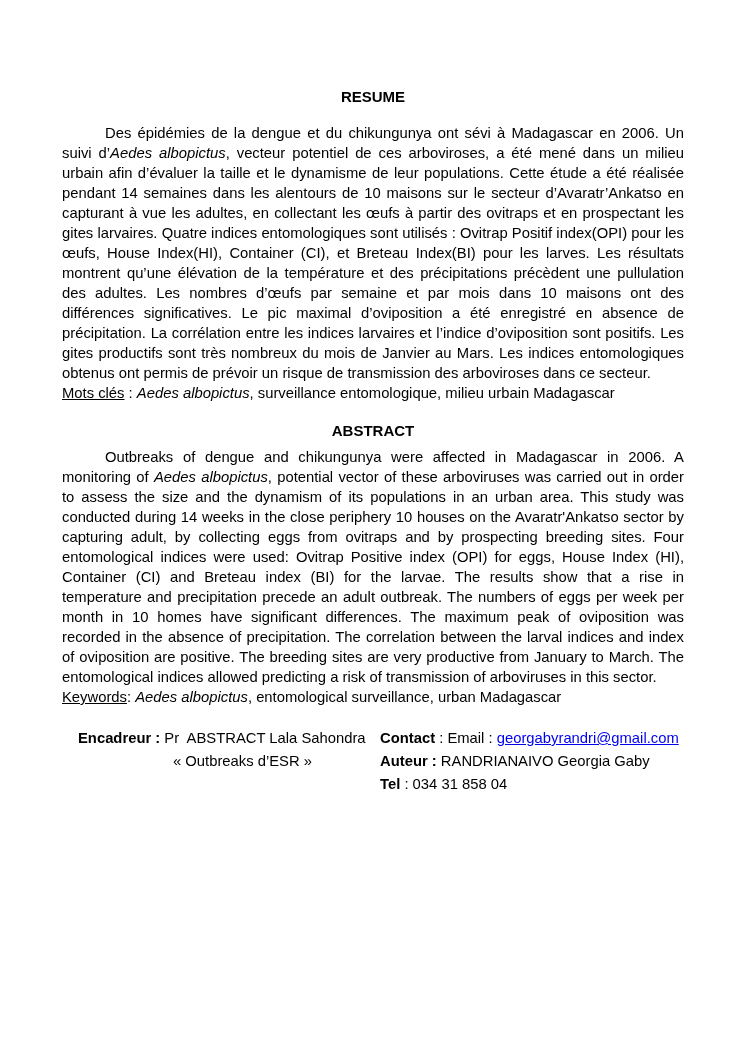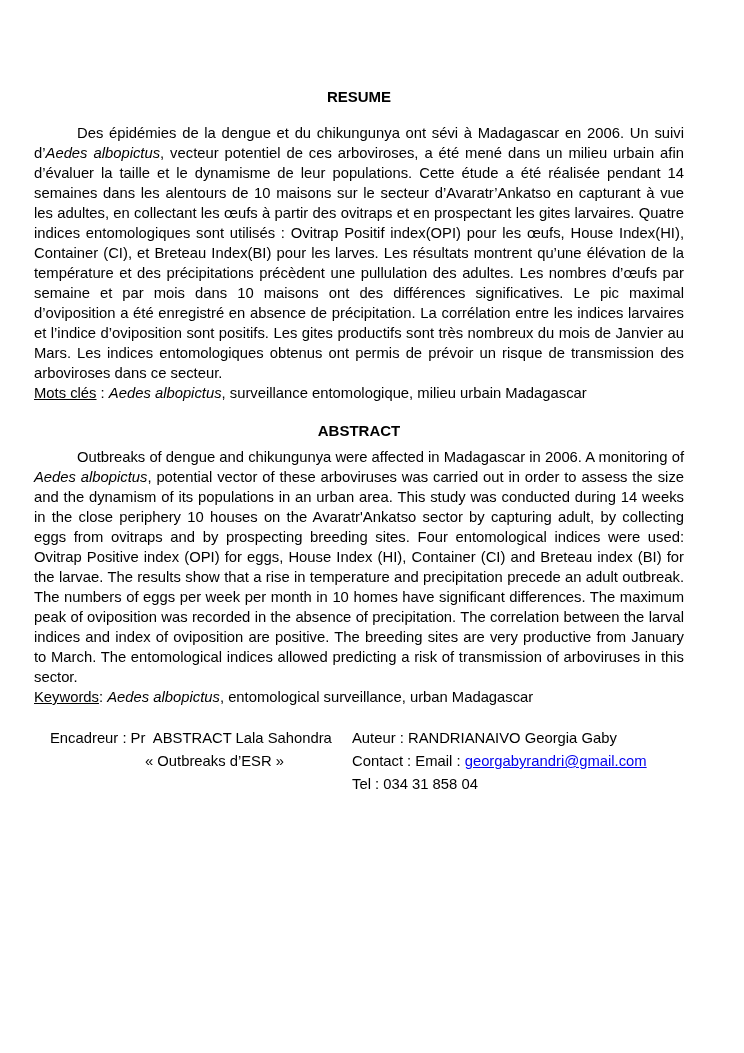--- a/index.html
+++ b/index.html
@@ -6,40 +6,40 @@
   html, body { background: #888; }
   .page {
     width: 744px;
     height: 1053px;
     margin: 0 auto;
     background: #ffffff;
     color: #000000;
     font-family: "Liberation Sans", "DejaVu Sans", sans-serif;
     font-size: 14.8px;
     line-height: 20px;
-    padding: 87px 60px 0 34px;
+    padding: 87px 60px 0 62px;
     overflow: hidden;
   }
   .heading {
     font-weight: bold;
     text-align: center;
     font-size: 15px;
   }
   .h-resume { margin-bottom: 16px; }
   .h-abstract { margin-top: 18px; }
   .para {
     text-align: justify;
     text-indent: 43px;
   }
   .para-abstract { margin-top: 6px; }
   .kw-line { }
   .kw-line-en { margin-top: 0; }
   .underline { text-decoration: underline; }
   .italic { font-style: italic; }
-  .bold { font-weight: normal; }
+  .bold { font-weight: bold; }
   .footer {
     display: flex;
     margin-top: 20px;
     line-height: 23px;
   }
   .f-left {
     width: 318px;
     padding-left: 16px;
     flex: none;
   }
@@ -67,19 +67,19 @@
   <p class="para para-abstract"><span>Outbreaks of dengue and chikungunya were affected in Madagascar in 2006. A monitoring of </span><span class="italic">Aedes albopictus</span><span>, potential vector of these arboviruses was carried out in order to assess the size and the dynamism of its populations in an urban area. This study was conducted during 14 weeks in the close periphery 10 houses on the Avaratr'Ankatso sector by capturing adult, by collecting eggs from ovitraps and by prospecting breeding sites. Four entomological indices were used: Ovitrap Positive index (OPI) for eggs, House Index (HI), Container (CI) and Breteau index (BI) for the larvae. The results show that a rise in temperature and precipitation precede an adult outbreak. The numbers of eggs per week per month in 10 homes have significant differences. The maximum peak of oviposition was recorded in the absence of precipitation. The correlation between the larval indices and index of oviposition are positive. The breeding sites are very productive from January to March. The entomological indices allowed predicting a risk of transmission of arboviruses in this sector.</span></p>
 
   <p class="kw-line-en"><span class="underline">Keywords</span><span class="pre">: </span><span class="italic">Aedes albopictus</span><span>, entomological surveillance, urban Madagascar</span></p>
 
   <div class="footer">
     <div class="f-left">
       <div><span class="bold">Encadreur :</span><span class="pre"> Pr  ABSTRACT Lala Sahondra</span></div>
       <div class="f-title">« Outbreaks d’ESR »</div>
     </div>
     <div class="f-right">
+      <div><span class="bold">Contact</span><span class="pre"> : Email : </span><a class="email" style="color: rgb(0, 0, 238);">georgabyrandri@gmail.com</a></div>
       <div><span class="bold">Auteur :</span><span class="pre"> RANDRIANAIVO Georgia Gaby</span></div>
-      <div><span class="bold">Contact</span><span class="pre"> : Email : </span><a class="email" style="color: rgb(0, 0, 238);">georgabyrandri@gmail.com</a></div>
       <div><span class="bold">Tel</span><span class="pre"> : 034 31 858 04</span></div>
     </div>
   </div>
 
 </div>
 
 </body></html>

